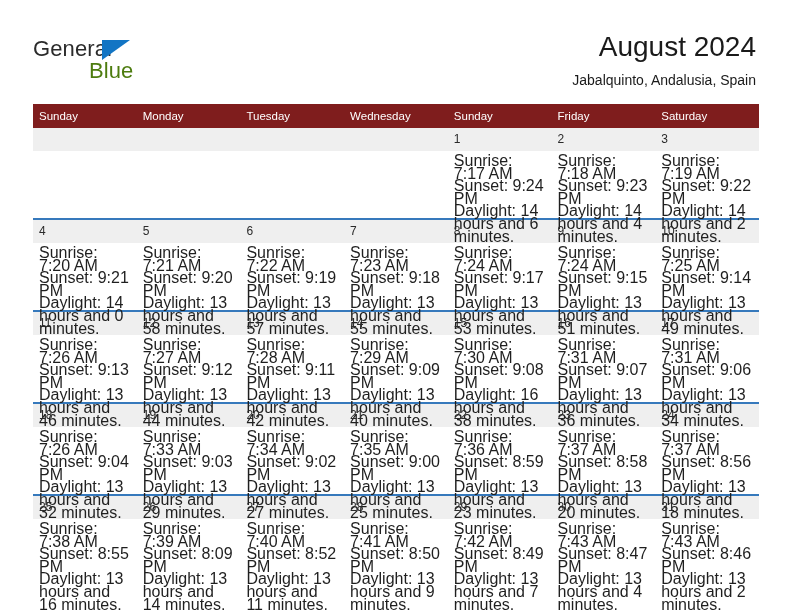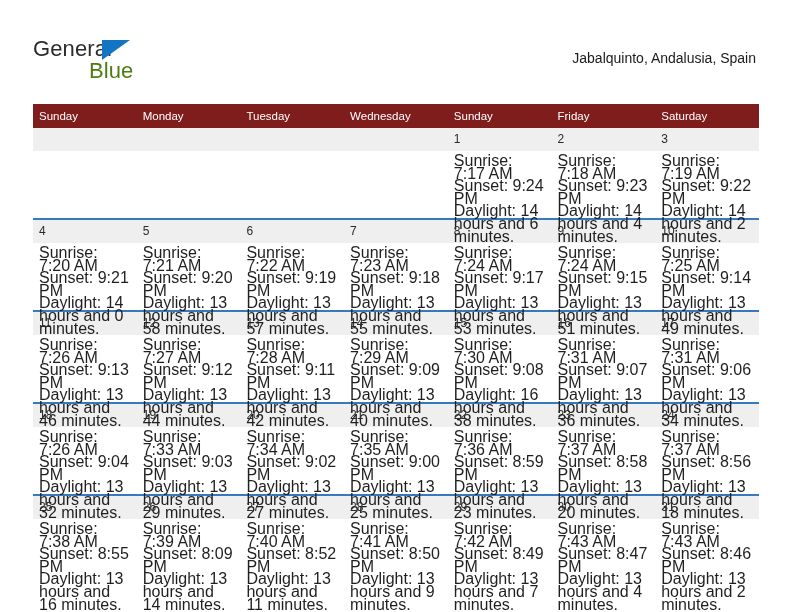--- a/index.html
+++ b/index.html
@@ -74,21 +74,21 @@
     line-height: 34px;
     color: #1a1a1a;
     font-weight: normal;
     margin: 0;
     white-space: nowrap;
   }
   .cal-subtitle {
     font-size: 14px;
     line-height: 20px;
     color: #1a1a1a;
-    margin: 18px 0 0 0;
+    margin: 6px 0 0 0;
     white-space: nowrap;
   }
 
   
   .calendar {
     position: absolute;
     left: 33px;
     top: 104px;
     width: 726px;
     border-collapse: collapse;
@@ -153,20 +153,21 @@
 
   <div class="top">
 
     <div class="brand">
       <span class="brand-general">General</span>
       <span class="brand-tri"></span>
       <span class="brand-blue">Blue</span>
     </div>
 
     <div class="title-wrap">
+      <h1 class="cal-title">August 2024</h1>
       <p class="cal-subtitle">Jabalquinto, Andalusia, Spain</p>
     </div>
 
   </div>
 
   <table class="calendar">
     <thead>
       <tr>
         <th>Sunday</th>
         <th>Monday</th>

